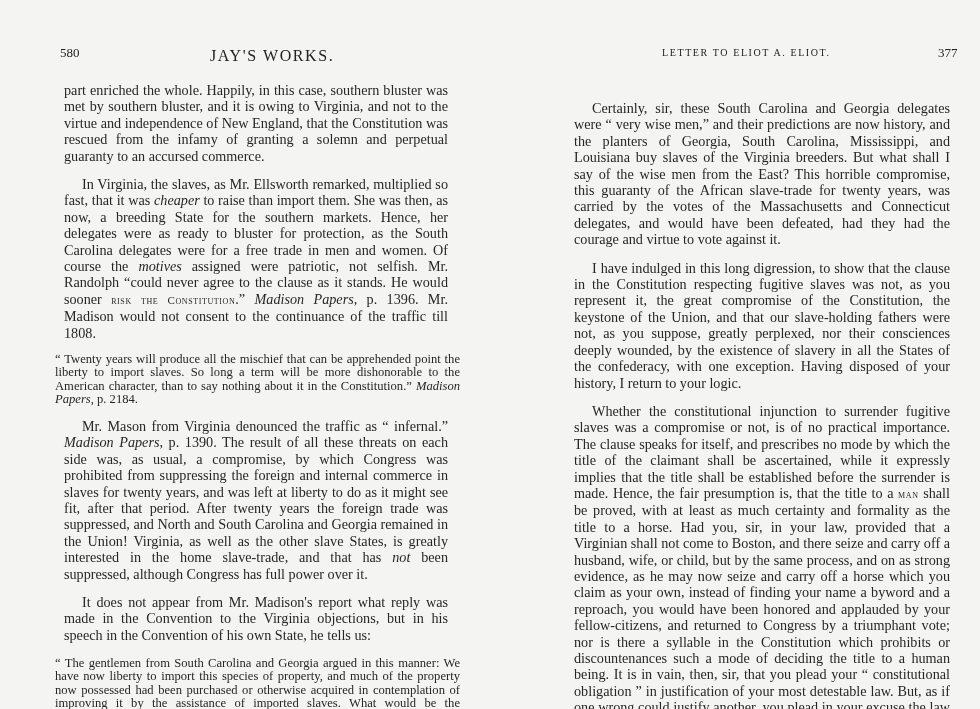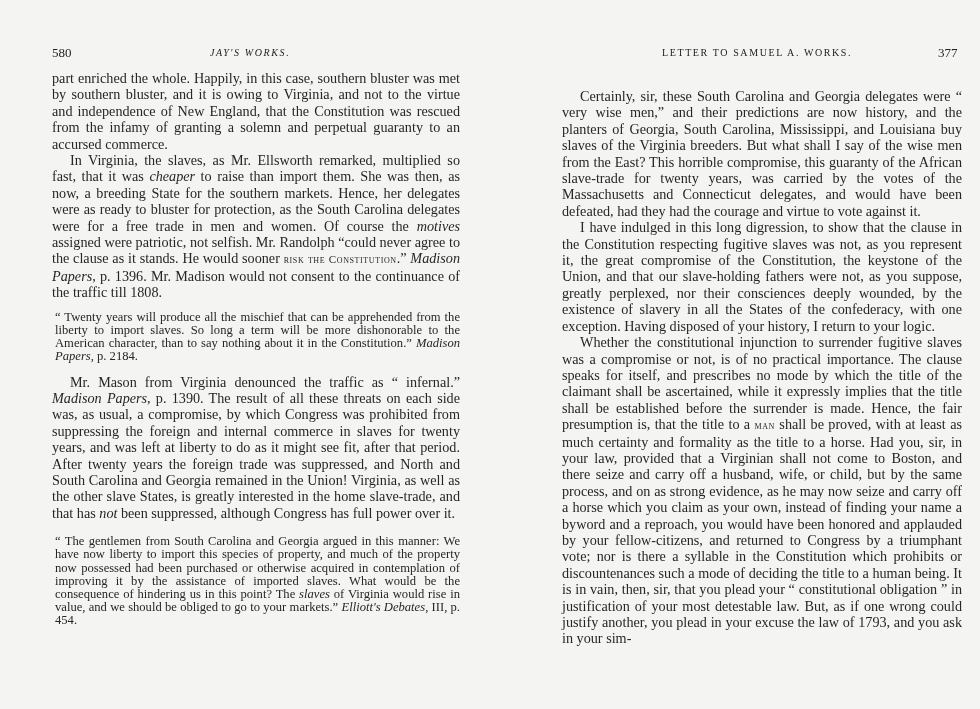--- a/index.html
+++ b/index.html
@@ -13,58 +13,59 @@
   .page {
     position: absolute; top: 0; height: 709px;
   }
   .page-left { left: 0; width: 490px; }
   .page-right { left: 490px; width: 490px; }
   .running-head {
     position: absolute; top: 45px;
     font-family: "Liberation Serif", serif;
     font-size: 13px; color: #222;
   }
-  .page-left .pagenum { left: 52px; }
-  .page-left .headtitle { left: 210px; font-size: 10px; letter-spacing: 1.6px; top: 47px; font-style: italic; }
+  .page-left .pagenum { left: 60px; }
+  .page-left .headtitle { left: 210px; font-size: 16px; letter-spacing: 1.6px; top: 47px; }
   .page-right .headtitle { left: 172px; font-size: 10px; letter-spacing: 1.6px; top: 47px; }
   .page-right .pagenum { left: 448px; }
   .body {
     position: absolute;
     font-family: "Liberation Serif", serif;
     font-size: 14.2px; line-height: 16.4px;
     text-align: justify; color: #262626;
   }
   .page-left .body { left: 52px; top: 70px; width: 408px; }
   .page-right .body { left: 72px; top: 88px; width: 400px; }
-  p { margin: 0; }
+  p { margin: 12px; }
   .indent { text-indent: 18px; }
   .quote {
     font-size: 12.6px; line-height: 13.2px;
     margin: 10px 0 10px 0; padding-left: 3px;
   }
   .quote .first { text-indent: 14px; }
   i { font-style: italic; }
   .sc { font-variant: small-caps; font-size: 11px; letter-spacing: 0.6px; }
 </style>
 </head>
 <body>
 
 <div class="page page-left">
   <span class="running-head pagenum">580</span>
   <span class="running-head headtitle">JAY'S WORKS.</span>
   <div class="body">
     <p>part enriched the whole.   Happily, in this case, southern bluster was met by southern bluster, and it is owing to Virginia, and not to the virtue and independence of New England, that the Constitution was rescued from the infamy of granting a solemn and perpetual guaranty to an accursed commerce.</p>
     <p class="indent"><span>In Virginia, the slaves, as Mr. Ellsworth remarked, multiplied so fast, that it was </span><i>cheaper</i><span> to raise than import them.   She was then, as now, a breeding State for the southern markets.   Hence, her delegates were as ready to bluster for protection, as the South Carolina delegates were for a free trade in men and women.   Of course the </span><i>motives</i><span> assigned were patriotic, not selfish.   Mr. Randolph “could never agree to the clause as it stands.   He would sooner </span><span class="sc">risk the Constitution</span><span>.”  </span><i>Madison Papers</i><span>, p. 1396.   Mr. Madison would not consent to the continuance of the traffic till 1808.</span></p>
-    <p class="quote"><span class="first" style="display:inline;">“ Twenty years will produce all the mischief that can be apprehended from the liberty to import slaves.   So long a term will be more dishonorable to the American character, than to say nothing about it in the Constitution.”  </span><i>Madison Papers</i><span>, p. 2184.</span></p>
+    <p class="quote"><span class="first" style="display:inline;">“ Twenty years will produce all the mischief that can be apprehended point the liberty to import slaves.   So long a term will be more dishonorable to the American character, than to say nothing about it in the Constitution.”  </span><i>Madison Papers</i><span>, p. 2184.</span></p>
     <p class="indent"><span>Mr. Mason from Virginia denounced the traffic as “ infernal.” </span><i>Madison Papers</i><span>, p. 1390.   The result of all these threats on each side was, as usual, a compromise, by which Congress was prohibited from suppressing the foreign and internal commerce in slaves for twenty years, and was left at liberty to do as it might see fit, after that period.   After twenty years the foreign trade was suppressed, and North and South Carolina and Georgia remained in the Union!   Virginia, as well as the other slave States, is greatly interested in the home slave-trade, and that has </span><i>not</i><span> been suppressed, although Congress has full power over it.</span></p>
+    <p class="indent">It does not appear from Mr. Madison's report what reply was made in the Convention to the Virginia objections, but in his speech in the Convention of his own State, he tells us:</p>
     <p class="quote" style="margin-top:14px;"><span>“ The gentlemen from South Carolina and Georgia argued in this manner: We have now liberty to import this species of property, and much of the property now possessed had been purchased or otherwise acquired in contemplation of improving it by the assistance of imported slaves.   What would be the consequence of hindering us in this point?  The </span><i>slaves</i><span> of Virginia would rise in value, and we should be obliged to go to your markets.”  </span><i>Elliott's Debates</i><span>, III, p. 454.</span></p>
   </div>
 </div>
 
 <div class="page page-right">
-  <span class="running-head headtitle">LETTER TO SAMUEL A. WORKS.</span>
+  <span class="running-head headtitle">LETTER TO ELIOT A. ELIOT.</span>
   <span class="running-head pagenum">377</span>
   <div class="body">
     <p class="indent">Certainly, sir, these South Carolina and Georgia delegates were “ very wise men,” and their predictions are now history, and the planters of Georgia, South Carolina, Mississippi, and Louisiana buy slaves of the Virginia breeders.   But what shall I say of the wise men from the East?   This horrible compromise, this guaranty of the African slave-trade for twenty years, was carried by the votes of the Massachusetts and Connecticut delegates, and would have been defeated, had they had the courage and virtue to vote against it.</p>
     <p class="indent">I have indulged in this long digression, to show that the clause in the Constitution respecting fugitive slaves was not, as you represent it, the great compromise of the Constitution, the keystone of the Union, and that our slave-holding fathers were not, as you suppose, greatly perplexed, nor their consciences deeply wounded, by the existence of slavery in all the States of the confederacy, with one exception.   Having disposed of your history, I return to your logic.</p>
     <p class="indent"><span>Whether the constitutional injunction to surrender fugitive slaves was a compromise or not, is of no practical importance. The clause speaks for itself, and prescribes no mode by which the title of the claimant shall be ascertained, while it expressly implies that the title shall be established before the surrender is made.   Hence, the fair presumption is, that the title to a </span><span class="sc">man</span><span> shall be proved, with at least as much certainty and formality as the title to a horse.   Had you, sir, in your law, provided that a Virginian shall not come to Boston, and there seize and carry off a husband, wife, or child, but by the same process, and on as strong evidence, as he may now seize and carry off a horse which you claim as your own, instead of finding your name a byword and a reproach, you would have been honored and applauded by your fellow-citizens, and returned to Congress by a triumphant vote; nor is there a syllable in the Constitution which prohibits or discountenances such a mode of deciding the title to a human being.   It is in vain, then, sir, that you plead your “ constitutional obligation ” in justification of your most detestable law.   But, as if one wrong could justify another, you plead in your excuse the law of 1793, and you ask in your sim-</span></p>
   </div>
 </div>
 
 </body></html>

